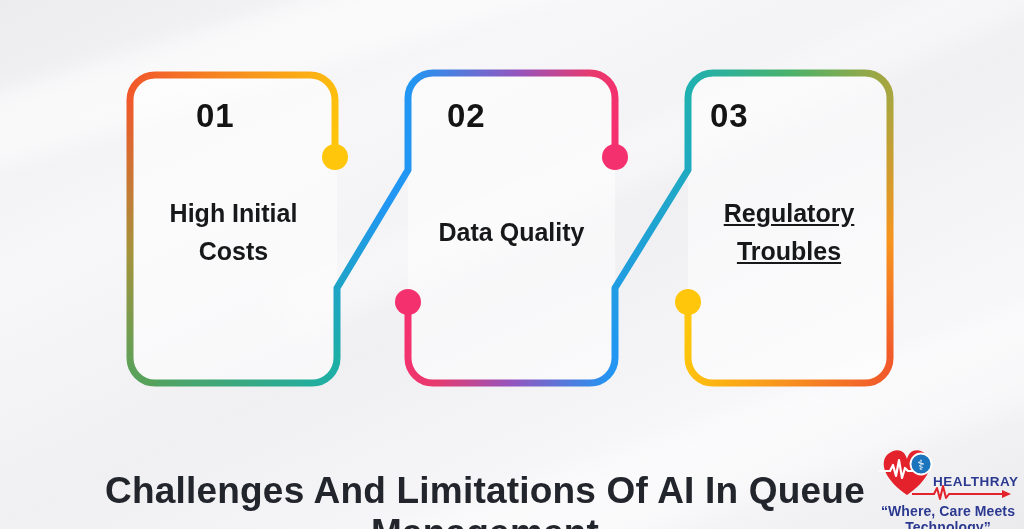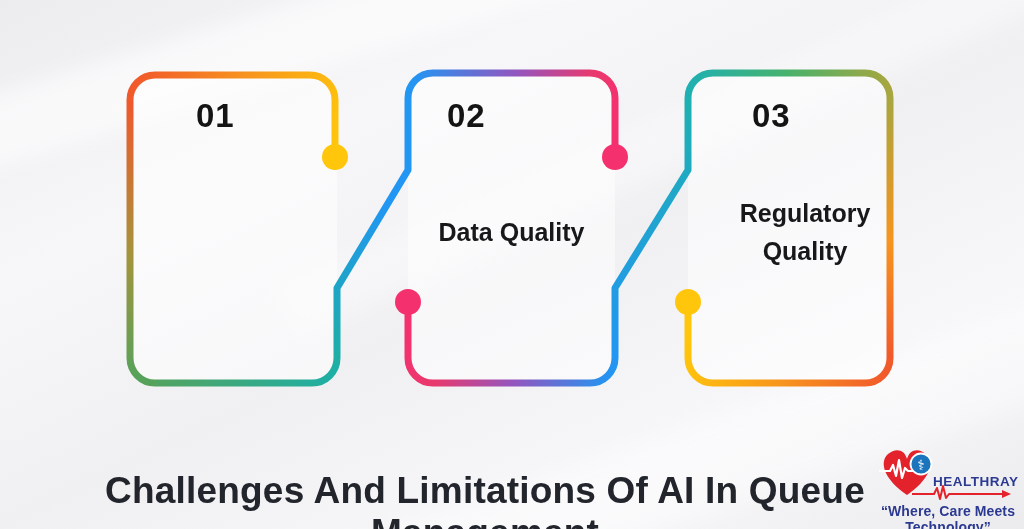--- a/index.html
+++ b/index.html
@@ -21,31 +21,31 @@
   }
   .streak.s1{width:760px;height:70px;left:-90px;top:6px;transform:rotate(-17deg);}
   .streak.s2{width:820px;height:58px;left:250px;top:115px;transform:rotate(-24deg);opacity:.55;}
   .streak.s3{width:780px;height:90px;left:380px;top:400px;transform:rotate(-19deg);opacity:.6;}
   svg.art{position:absolute;left:0;top:0;}
   .card-number{
     position:absolute;top:97px;
     font-size:33px;font-weight:700;letter-spacing:1px;
     color:#141414;
   }
-  .num-1{left:152px;margin-left:44px;} .num-2{left:447px;} .num-3{left:752px;}
+  .num-1{left:152px;margin-left:44px;} .num-2{left:447px;} .num-3{left:710px;}
   .card-title{
     position:absolute;top:194px;height:76px;
     display:flex;flex-direction:column;justify-content:center;
     text-align:center;
     font-size:25px;font-weight:700;line-height:38px;
     color:#17181a;white-space:nowrap;
   }
   .title-1{left:130px;width:207px;}
   .title-2{left:408px;width:207px;gap:20px;}
-  .title-3{left:704px;width:202px;}
+  .title-3{left:688px;width:202px;text-decoration:underline;}
   .footer-title{
     position:absolute;left:0;top:470px;width:970px;
     text-align:center;
     font-size:37px;font-weight:700;letter-spacing:.2px;
     color:#23252d;
   }
   .logo{
     position:absolute;left:874px;top:441px;width:148px;height:84px;
   }
   .logo-tagline{
@@ -136,26 +136,30 @@
     <circle cx="335" cy="157" r="13" fill="#FFC60B"></circle>
     <circle cx="615" cy="157" r="13" fill="#F5306E"></circle>
     <circle cx="408" cy="302" r="13" fill="#F5306E"></circle>
     <circle cx="688" cy="302" r="13" fill="#FFC60B"></circle>
   </svg>
 
   <div class="card-number num-1">01</div>
   <div class="card-number num-2">02</div>
   <div class="card-number num-3">03</div>
 
+  <div class="card-title title-1">
+    <span>High Initial</span>
+    <span>Costs</span>
+  </div>
   <div class="card-title title-2">
     <span>Data Quality</span>
   </div>
   <div class="card-title title-3">
     <span>Regulatory</span>
-    <span>Quality</span>
+    <span>Troubles</span>
   </div>
 
   <div class="footer-title">Challenges And Limitations Of AI In Queue Management</div>
 
   <div class="logo">
     <svg width="148" height="60" viewBox="0 0 148 60">
       <path d="M33,54 C12,40 4,22 14,13 C22,6 31,9 33,18 C35,9 44,6 52,13 C62,22 54,40 33,54 Z" fill="#E3222B"></path>
       <polyline points="6,30 16,30 19,24 22,35 25,19 28,37 31,27 34,30 39,30" fill="none" stroke="#ffffff" stroke-width="2.2" stroke-linejoin="round" stroke-linecap="round"></polyline>
       <circle cx="47" cy="23" r="10.5" fill="#1C75BC" stroke="#ffffff" stroke-width="1.8"></circle>
       <text x="47" y="28.5" text-anchor="middle" font-size="14" fill="#ffffff">⚕</text>

